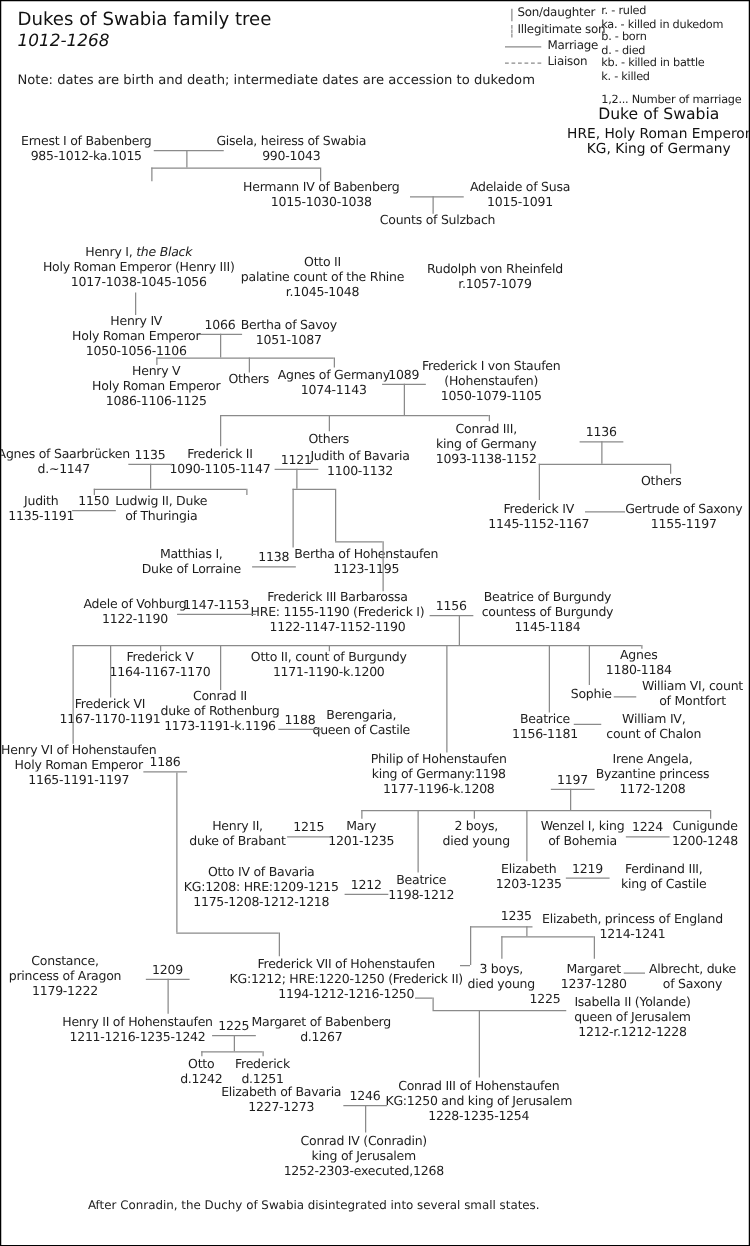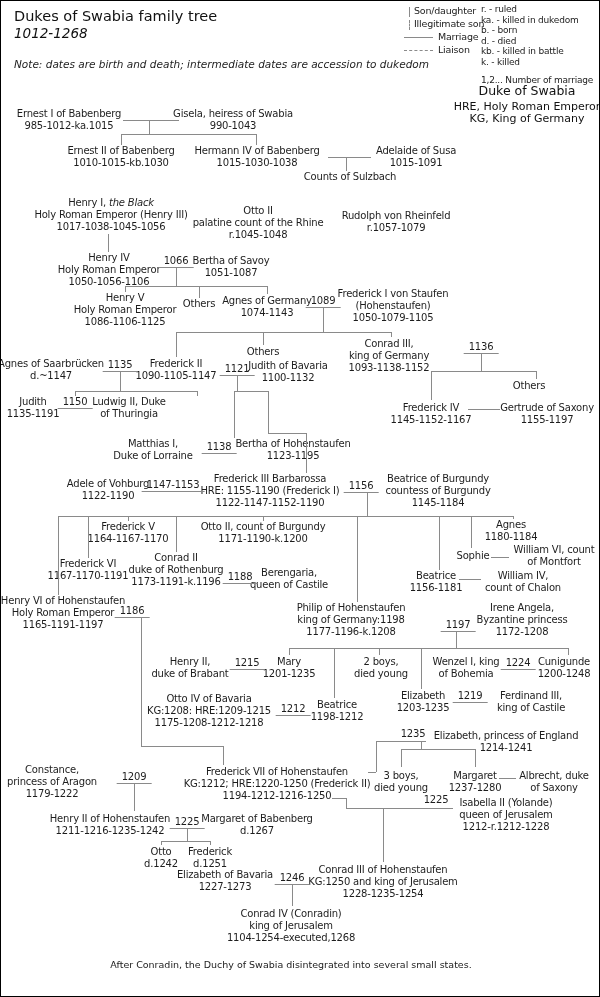--- a/index.html
+++ b/index.html
@@ -1,21 +1,21 @@
 <!DOCTYPE html>
 <html><head>
 <meta charset="utf-8">
 <style>
   html,body{margin:0;padding:0;background:#e8e8e8;}
   .canvas{position:relative;width:598px;height:995px;background:#ffffff;border:1px solid #000;
           font-family:"DejaVu Sans","Liberation Sans",sans-serif;color:#1d1d1d;overflow:hidden;}
   .ttl{position:absolute;left:13px;top:6px;font-size:14.5px;line-height:18px;color:#111;}
   .sub{position:absolute;left:13px;top:24px;font-size:13.5px;font-style:italic;color:#111;}
-  .note{position:absolute;left:13px;top:57px;font-size:10.5px;font-style:italic;color:#222;white-space:nowrap;}
-  .foot{position:absolute;left:250px;top:958px;transform:translateX(-50%);font-size:9.5px;color:#222;white-space:nowrap;margin-left:40px;}
+  .note{position:absolute;left:13px;top:57px;font-size:10.5px;color:#222;white-space:nowrap;}
+  .foot{position:absolute;left:250px;top:958px;transform:translateX(-50%);font-size:9.5px;color:#222;white-space:nowrap;}
   .nd{position:absolute;transform:translateX(-50%);text-align:center;font-size:10px;line-height:12px;
       letter-spacing:-0.2px;white-space:nowrap;}
   .nd .b,.b{font-weight:normal;}
   .nd .i,.i{font-style:italic;}
   .ml{position:absolute;transform:translateX(-50%);font-size:10px;line-height:12px;letter-spacing:-0.2px;
       border-bottom:1px solid #8a8a8a;padding:0 5px;white-space:nowrap;text-align:center;}
   .ml.nb{border-bottom:none;padding:0;}
   .hl{position:absolute;height:0;border-top:1px solid #8a8a8a;}
   .vl{position:absolute;width:0;border-left:1px solid #8a8a8a;}
   .hl.dash{border-top-style:dashed;}
@@ -57,24 +57,20 @@
   <div class="keyt" style="top:111px;font-size:11px">KG, King of Germany</div>
 
   <div class="nd" style="left:68px;top:107px">
       <div class="b">Ernest I of Babenberg</div>
       <div>985-1012-ka.1015</div>
     </div>
   <div class="nd" style="left:232px;top:107px">
       <div>Gisela, heiress of Swabia</div>
       <div>990-1043</div>
     </div>
-  <div class="nd" style="left:120px;top:144px">
-      <div class="b">Ernest II of Babenberg</div>
-      <div>1010-1015-kb.1030</div>
-    </div>
   <div class="nd" style="left:256px;top:144px">
       <div class="b">Hermann IV of Babenberg</div>
       <div>1015-1030-1038</div>
     </div>
   <div class="nd" style="left:415px;top:144px">
       <div>Adelaide of Susa</div>
       <div>1015-1091</div>
     </div>
   <div class="nd" style="left:349px;top:170px">
       <div>Counts of Sulzbach</div>
@@ -341,21 +337,21 @@
       <div>1227-1273</div>
     </div>
   <div class="nd" style="left:382px;top:863px">
       <div class="b">Conrad III of Hohenstaufen</div>
       <div>KG:1250 and king of Jerusalem</div>
       <div>1228-1235-1254</div>
     </div>
   <div class="nd" style="left:290px;top:907px">
       <div class="b">Conrad IV (Conradin)</div>
       <div>king of Jerusalem</div>
-      <div>1104-1254-executed,1268</div>
+      <div>1252-2303-executed,1268</div>
     </div>
 
   <div class="ml" style="left:175px;top:254px">1066</div>
   <div class="ml" style="left:322px;top:294px">1089</div>
   <div class="ml" style="left:119px;top:358px">1135</div>
   <div class="ml" style="left:236px;top:362px">1121</div>
   <div class="ml" style="left:480px;top:340px">1136</div>
   <div class="ml" style="left:74px;top:395px">1150</div>
   <div class="ml" style="left:218px;top:440px">1138</div>
   <div class="ml" style="left:172px;top:478px">1147-1153</div>

